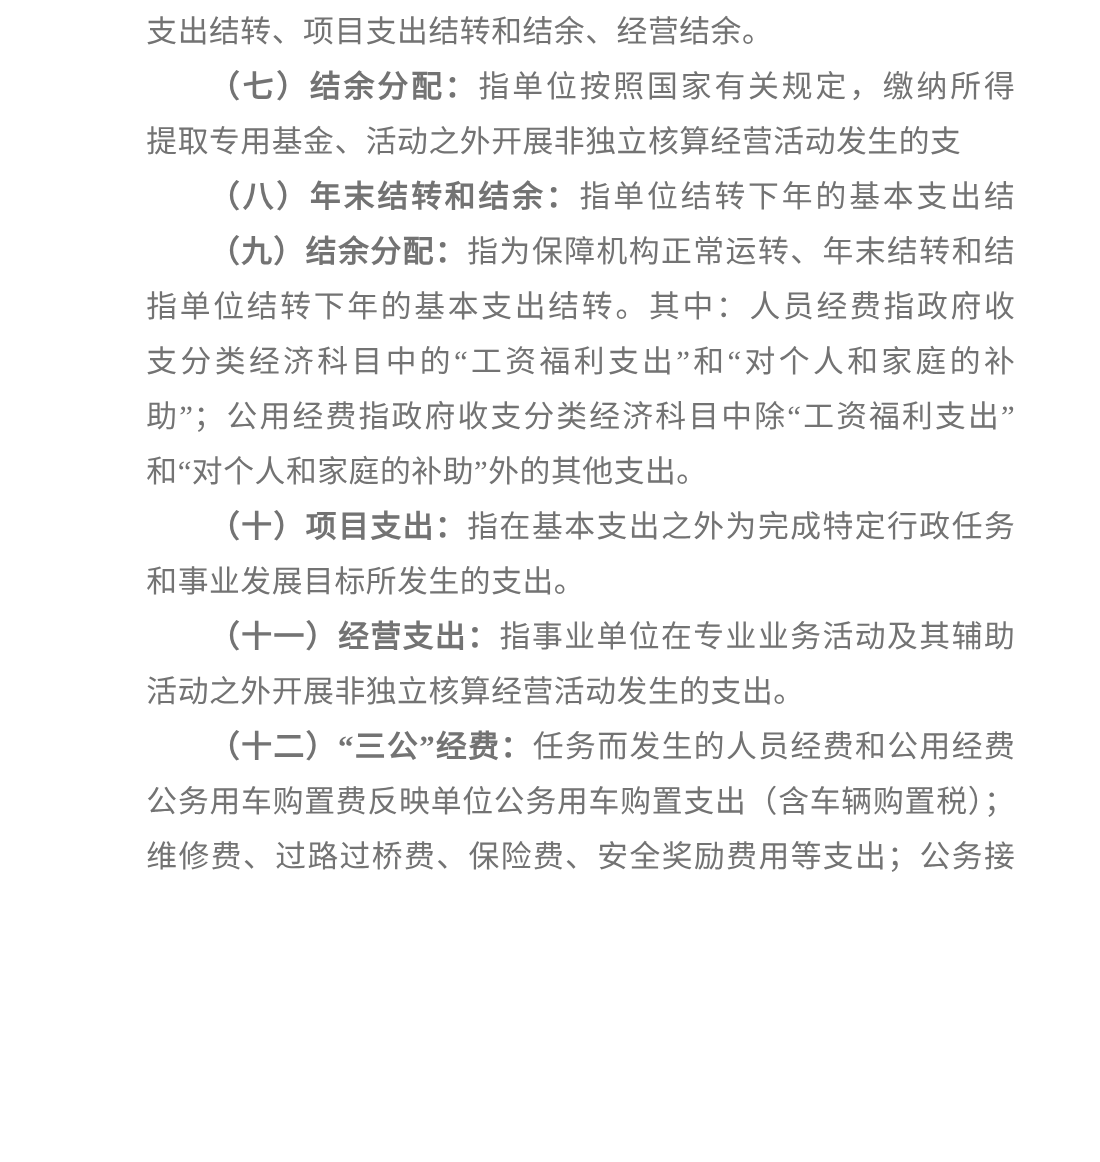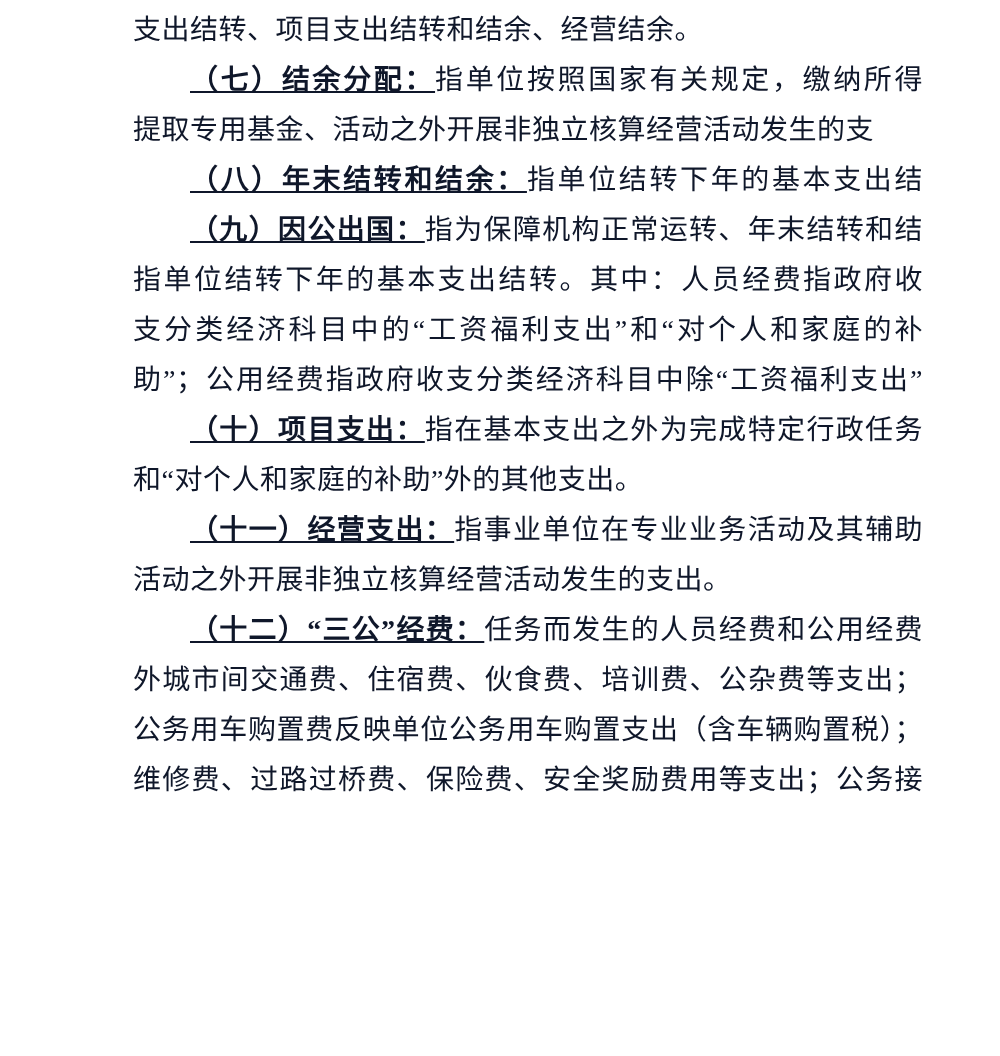--- a/index.html
+++ b/index.html
@@ -37,36 +37,35 @@
     text-align: justify;
   }
   .line.full::after {
     content: "";
     display: inline-block;
     width: 100%;
     height: 0;
   }
   .term {
     font-weight: 700;
-    text-decoration: underline;
   }
 </style>
 </head>
 <body style="background: rgb(255, 255, 255);">
 
-<div class="doc" style="color: #0f172a;">
+<div class="doc" style="color: #737373;">
     <div class="line"><span>支出结转、项目支出结转和结余、经营结余。</span></div>
     <div class="line indent full"><span class="term">（七）结余分配：</span><span>指单位按照国家有关规定，缴纳所得税、</span></div>
     <div class="line"><span>提取专用基金、活动之外开展非独立核算经营活动发生的支出。</span></div>
     <div class="line indent full"><span class="term">（八）年末结转和结余：</span><span>指单位结转下年的基本支出结转、</span></div>
-    <div class="line indent full"><span class="term">（九）因公出国：</span><span>指为保障机构正常运转、年末结转和结余</span></div>
+    <div class="line indent full"><span class="term">（九）结余分配：</span><span>指为保障机构正常运转、年末结转和结余</span></div>
     <div class="line full"><span>指单位结转下年的基本支出结转。其中：人员经费指政府收</span></div>
     <div class="line full"><span>支分类经济科目中的“工资福利支出”和“对个人和家庭的补</span></div>
     <div class="line full"><span>助”；公用经费指政府收支分类经济科目中除“工资福利支出”</span></div>
+    <div class="line"><span>和“对个人和家庭的补助”外的其他支出。</span></div>
     <div class="line indent full"><span class="term">（十）项目支出：</span><span>指在基本支出之外为完成特定行政任务</span></div>
-    <div class="line"><span>和“对个人和家庭的补助”外的其他支出。</span></div>
+    <div class="line"><span>和事业发展目标所发生的支出。</span></div>
     <div class="line indent full"><span class="term">（十一）经营支出：</span><span>指事业单位在专业业务活动及其辅助</span></div>
     <div class="line"><span>活动之外开展非独立核算经营活动发生的支出。</span></div>
     <div class="line indent full"><span class="term">（十二）“三公”经费：</span><span>任务而发生的人员经费和公用经费</span></div>
-    <div class="line full"><span>外城市间交通费、住宿费、伙食费、培训费、公杂费等支出；</span></div>
     <div class="line full"><span>公务用车购置费反映单位公务用车购置支出（含车辆购置税）；</span></div>
     <div class="line full"><span>维修费、过路过桥费、保险费、安全奖励费用等支出；公务接</span></div>
   </div>
 
 </body></html>

